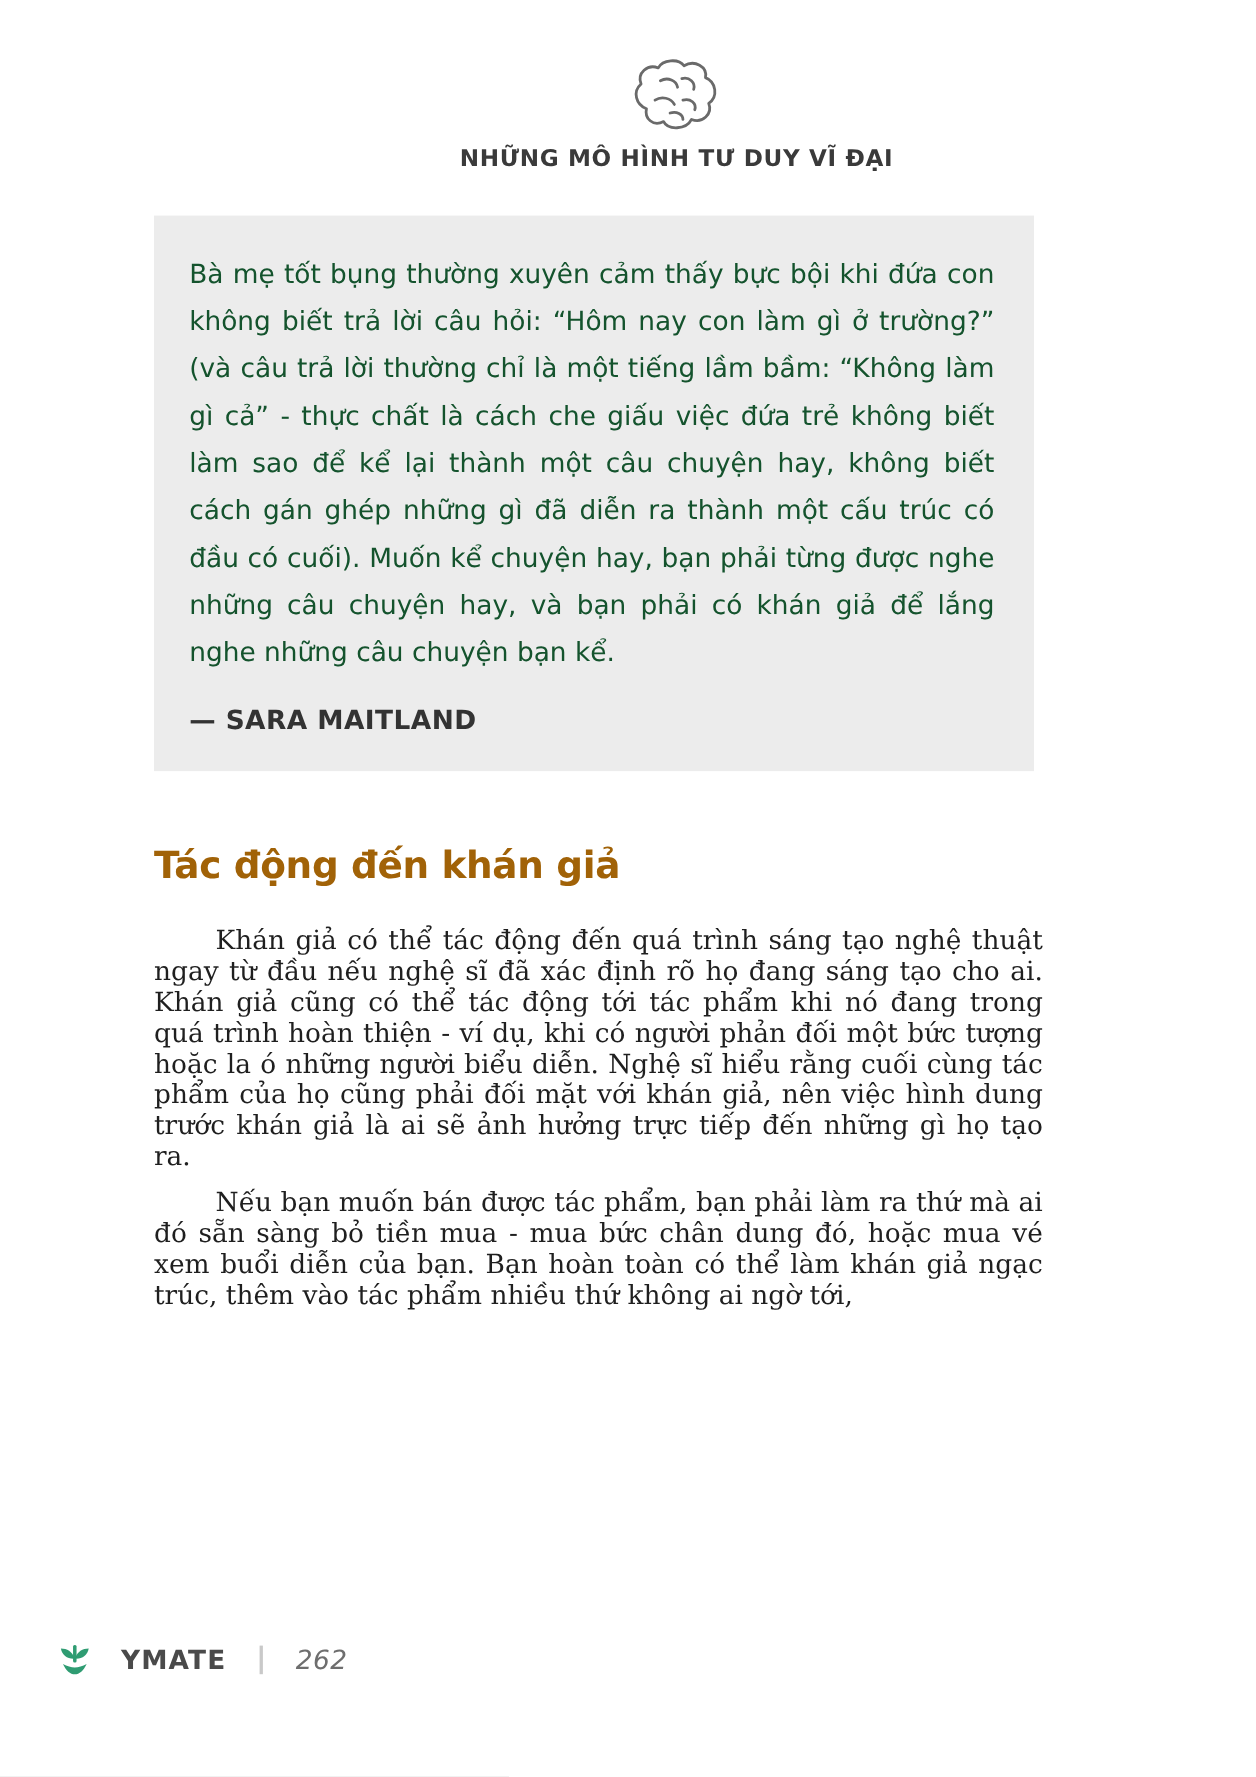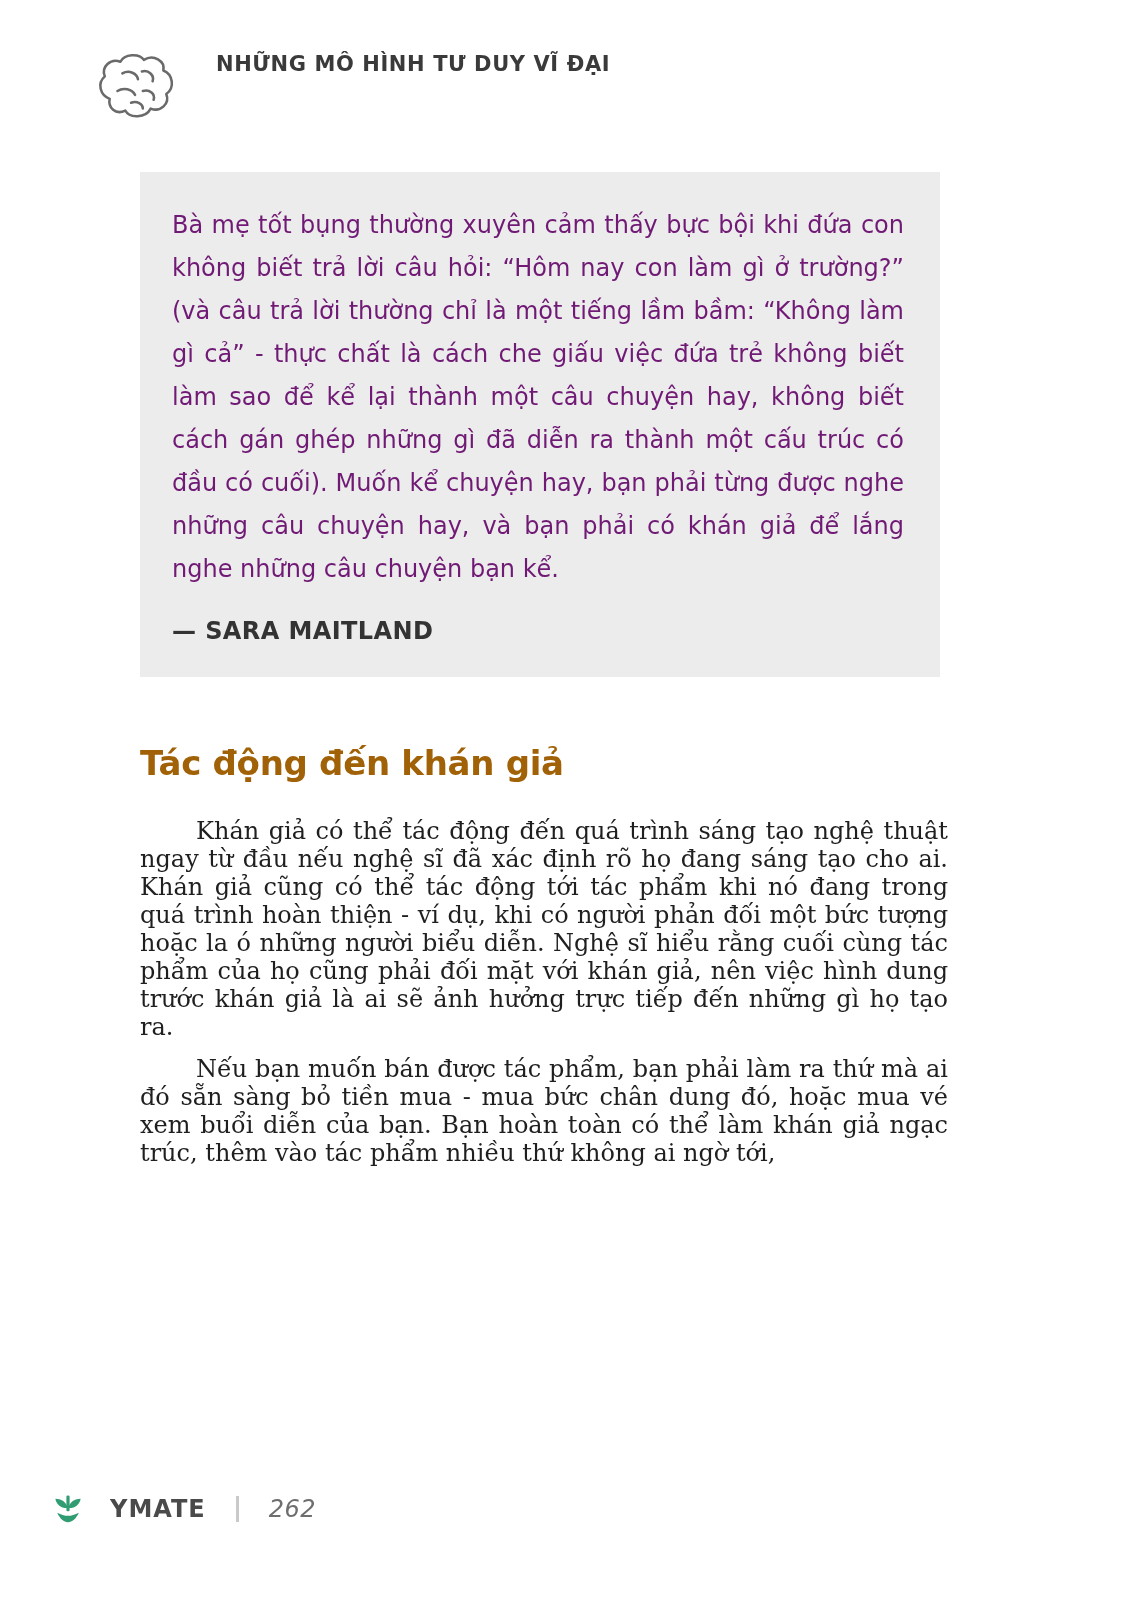--- a/index.html
+++ b/index.html
@@ -10,44 +10,44 @@
     height: 1615px;
     margin: 0 auto;
     background: #ffffff;
     overflow: hidden;
     font-family: "DejaVu Sans", sans-serif;
   }
 
   
   .page-header {
     display: flex;
-    align-items: flex-start;
-    gap: 30px;
+    align-items: center;
     margin: 52px 0 0 88px;
+    flex-direction: column;
   }
   .brain-wrap { width: 98px; height: 80px; display: inline-block; }
   .header-title {
     font-size: 21px;
     font-weight: bold;
     letter-spacing: 0.6px;
     color: #3a3a3a;
     font-family: "DejaVu Sans", sans-serif;
   }
 
   
   .quote-block {
     width: 800px;
     margin: 40px 0 0 140px;
     background: #ececec;
     padding: 32px 36px 32px 32px;
   }
   .quote-text {
     font-size: 24px;
     line-height: 43px;
-    color: #701a75;
+    color: #14532d;
     text-align: justify;
     font-family: "DejaVu Sans", sans-serif;
   }
   .quote-attr {
     margin-top: 26px;
     font-size: 24px;
     font-weight: bold;
     letter-spacing: 0.4px;
     color: #333333;
   }

